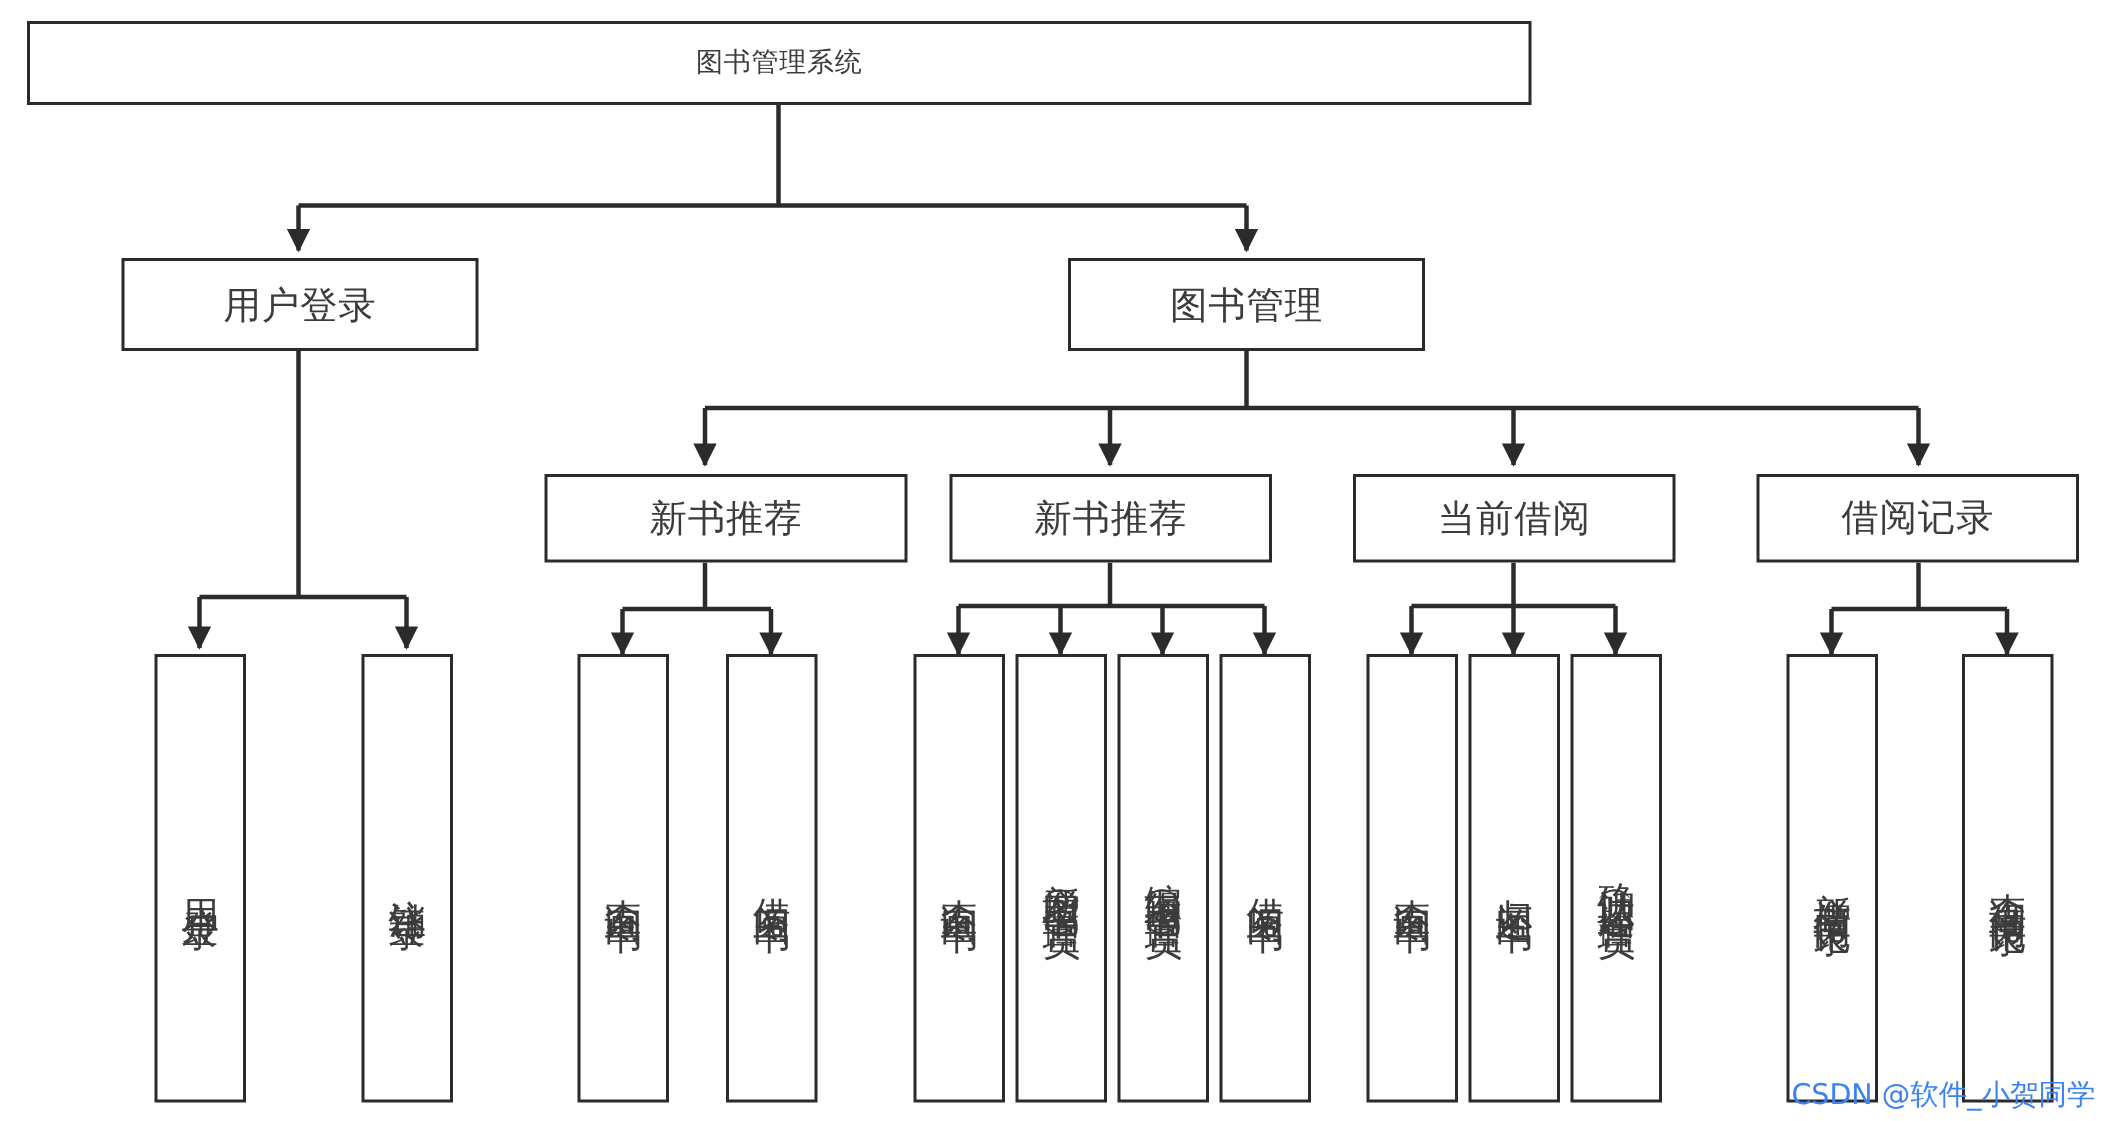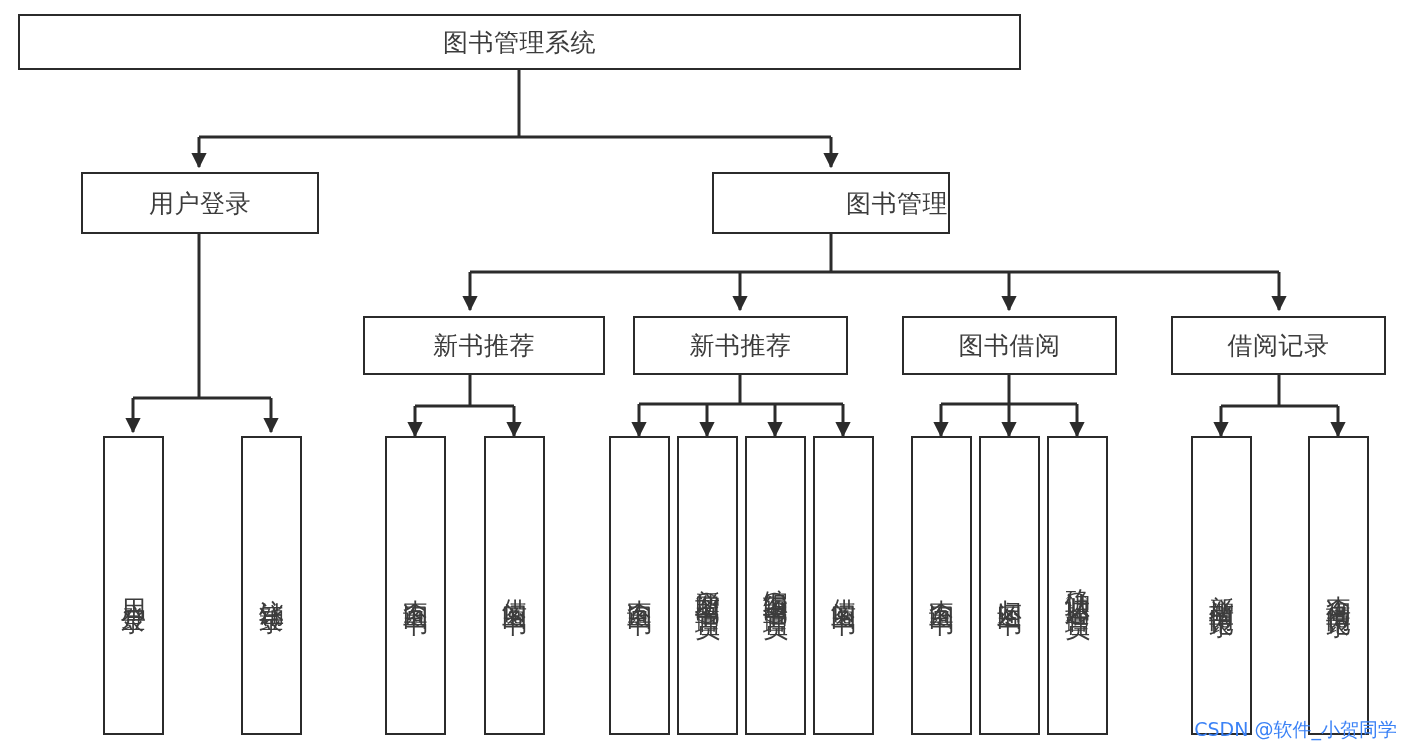--- a/index.html
+++ b/index.html
@@ -40,21 +40,21 @@
     text-align: center;
     line-height: 1.08;
     color: #3c3c3c;
   }
   
   .node.horiz .label {
     writing-mode: horizontal-tb;
     font-size: 25px;
     letter-spacing: 0.5px;
   }
-  .node.root .label { font-size: 25px; }
+  .node.root .label { font-size: 18px; }
   
   .node.vert {
     align-items: center;
     justify-content: center;
     padding-top: 2px;
   }
   .node.vert .label {
     writing-mode: vertical-rl;
     text-orientation: upright;
     font-size: 25px;
@@ -128,34 +128,34 @@
   </svg>
 
   <div class="node horiz root" style="left:18px; top:14px; width:1003px; height:56px;">
     <span class="label">图书管理系统</span>
   </div>
 
   <div class="node horiz" style="left:81px; top:172px; width:238px; height:62px;">
     <span class="label">用户登录</span>
   </div>
 
-  <div class="node horiz" style="left:712px; top:172px; width:238px; height:62px;justify-content:flex-end;">
+  <div class="node horiz" style="left:712px; top:172px; width:238px; height:62px;">
     <span class="label">图书管理</span>
   </div>
 
   <div class="node horiz" style="left:363px; top:316px; width:242px; height:59px;">
     <span class="label">新书推荐</span>
   </div>
 
   <div class="node horiz" style="left:633px; top:316px; width:215px; height:59px;">
     <span class="label">新书推荐</span>
   </div>
 
   <div class="node horiz" style="left:902px; top:316px; width:215px; height:59px;">
-    <span class="label">图书借阅</span>
+    <span class="label">当前借阅</span>
   </div>
 
   <div class="node horiz" style="left:1171px; top:316px; width:215px; height:59px;font-family:Liberation Serif, serif;">
     <span class="label">借阅记录</span>
   </div>
 
   <div class="node vert" style="left:103px; top:436px; width:61px; height:299px;">
     <span class="label">用户登录</span>
   </div>
 

